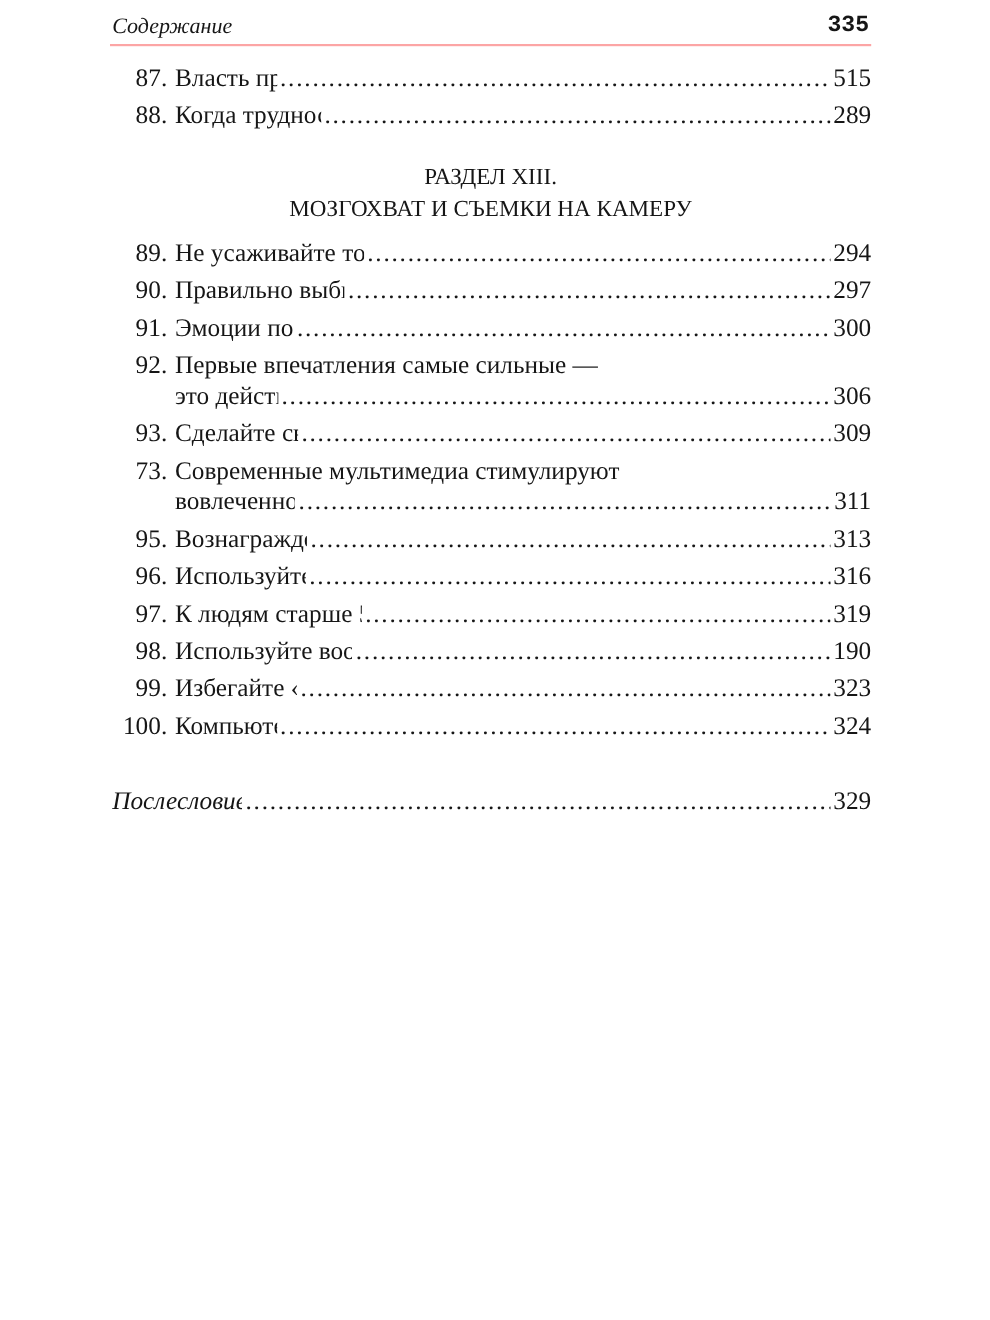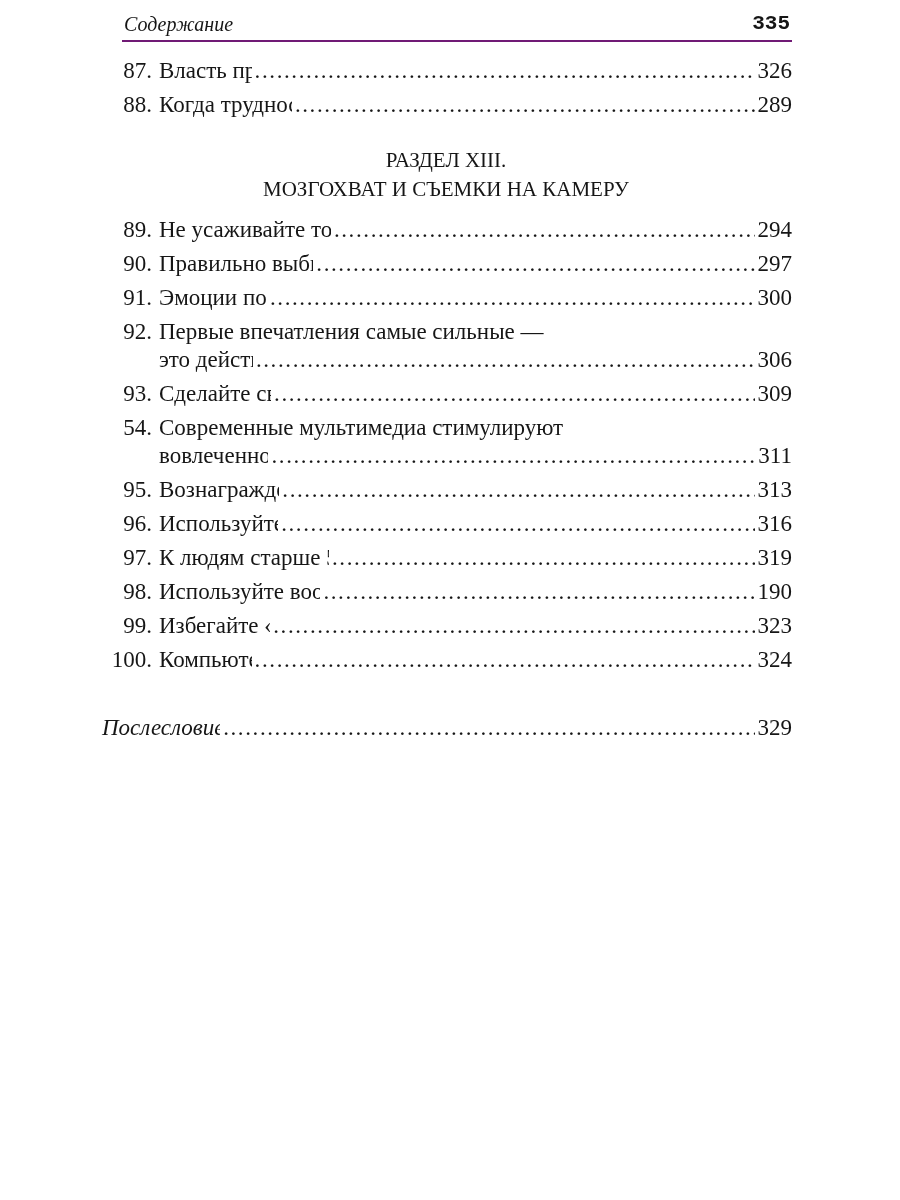--- a/index.html
+++ b/index.html
@@ -18,24 +18,23 @@
     position: absolute;
     left: 100px;
     right: 108px;
     top: 12px;
   }
   
   .runhead {
     display: flex;
     justify-content: space-between;
     align-items: center;
-    border-bottom: 2px solid #701a75;
+    border-bottom: 2px solid #fca5a5;
     padding: 0 2px 4px 2px;
     line-height: 24px;
-    margin-left: 22px;
   }
   .runhead .rh-title { font-style: italic; font-size: 20px; }
   .runhead .rh-page  { font-weight: bold; font-size: 21px; font-family: Liberation Mono, monospace; }
 
   
   .toc { margin-top: 12px; }
   .row {
     display: flex;
     align-items: flex-start;
     font-size: 23px;
@@ -93,21 +92,21 @@
       <span class="rh-title">Содержание</span>
       <span class="rh-page">335</span>
     </div>
 
     <div class="toc">
 
       <div class="row">
         <span class="num">87.</span>
         <span class="ttl">Власть прикосновения</span>
         <span class="dots"></span>
-        <span class="pg">326</span>
+        <span class="pg">515</span>
       </div>
       <div class="row">
         <span class="num">88.</span>
         <span class="ttl">Когда трудности себя оправдывают</span>
         <span class="dots"></span>
         <span class="pg">289</span>
       </div>
 
       <div class="sec-heading">
         <div>РАЗДЕЛ XIII.</div>
@@ -144,21 +143,21 @@
         <span class="dots"></span>
         <span class="pg">306</span>
       </div>
       <div class="row">
         <span class="num">93.</span>
         <span class="ttl">Сделайте свой сайт золотым</span>
         <span class="dots"></span>
         <span class="pg">309</span>
       </div>
       <div class="row">
-        <span class="num">54.</span>
+        <span class="num">73.</span>
         <span class="ttl">Современные мультимедиа стимулируют</span>
       </div>
       <div class="row cont">
         <span class="num"></span>
         <span class="ttl">вовлеченность покупателей</span>
         <span class="dots"></span>
         <span class="pg">311</span>
       </div>
       <div class="row">
         <span class="num">95.</span>

